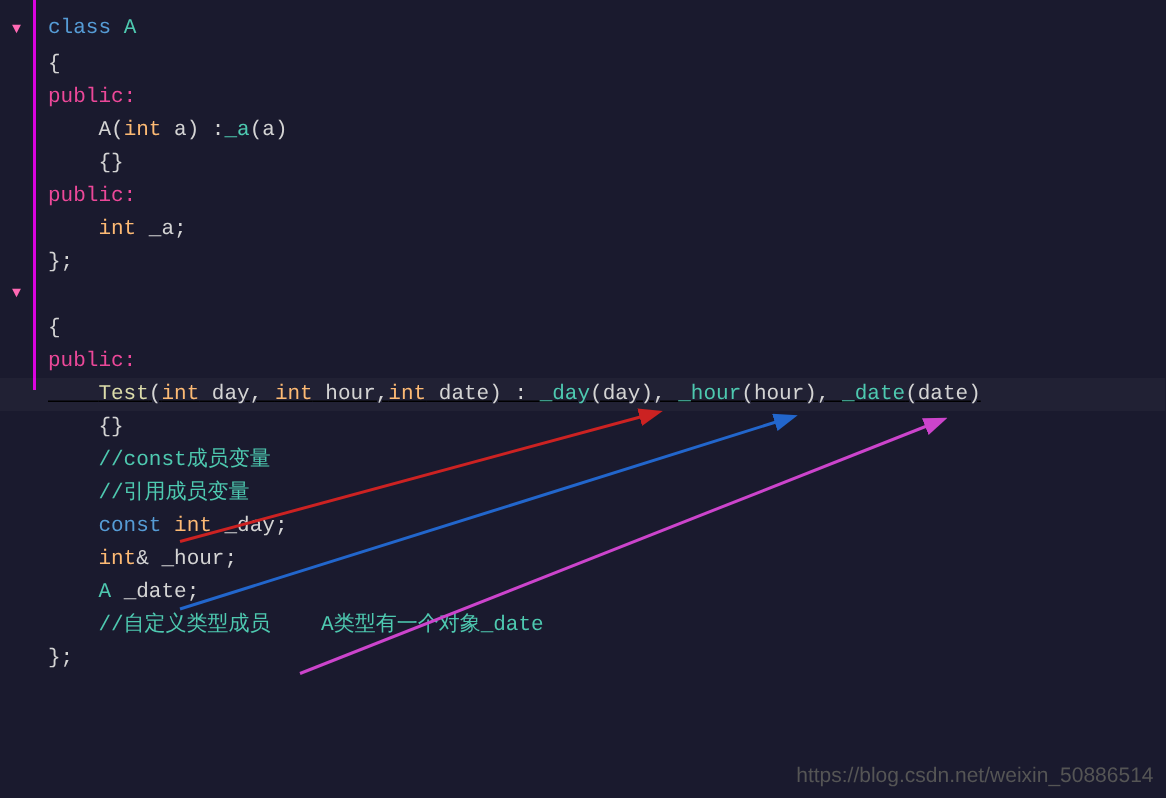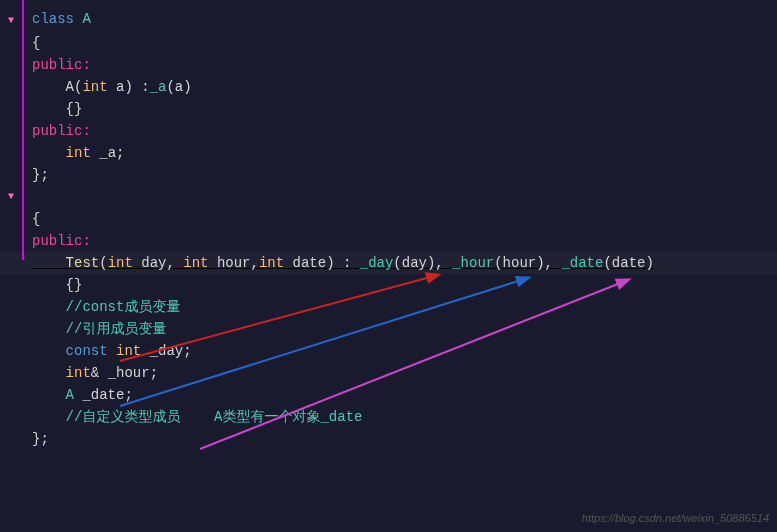--- a/index.html
+++ b/index.html
@@ -48,23 +48,22 @@
     .kw-public { color: #ec4899; }
     .fn { color: #dcdcaa; }
     .type-int { color: #fdba74; }
     .init { color: #4ec9b0; }
     .cn-comment { color: #4ec9b0; }
     .watermark {
       position: absolute;
       bottom: 8px;
       right: 8px;
       color: #555;
-      font-size: 11px;
+      font-size: 14px;
       font-family: Arial, sans-serif;
-      font-style: italic;
     }
     
     .arrows-overlay {
       position: absolute;
       top: 0;
       left: 0;
       width: 100%;
       height: 100%;
       pointer-events: none;
     }

